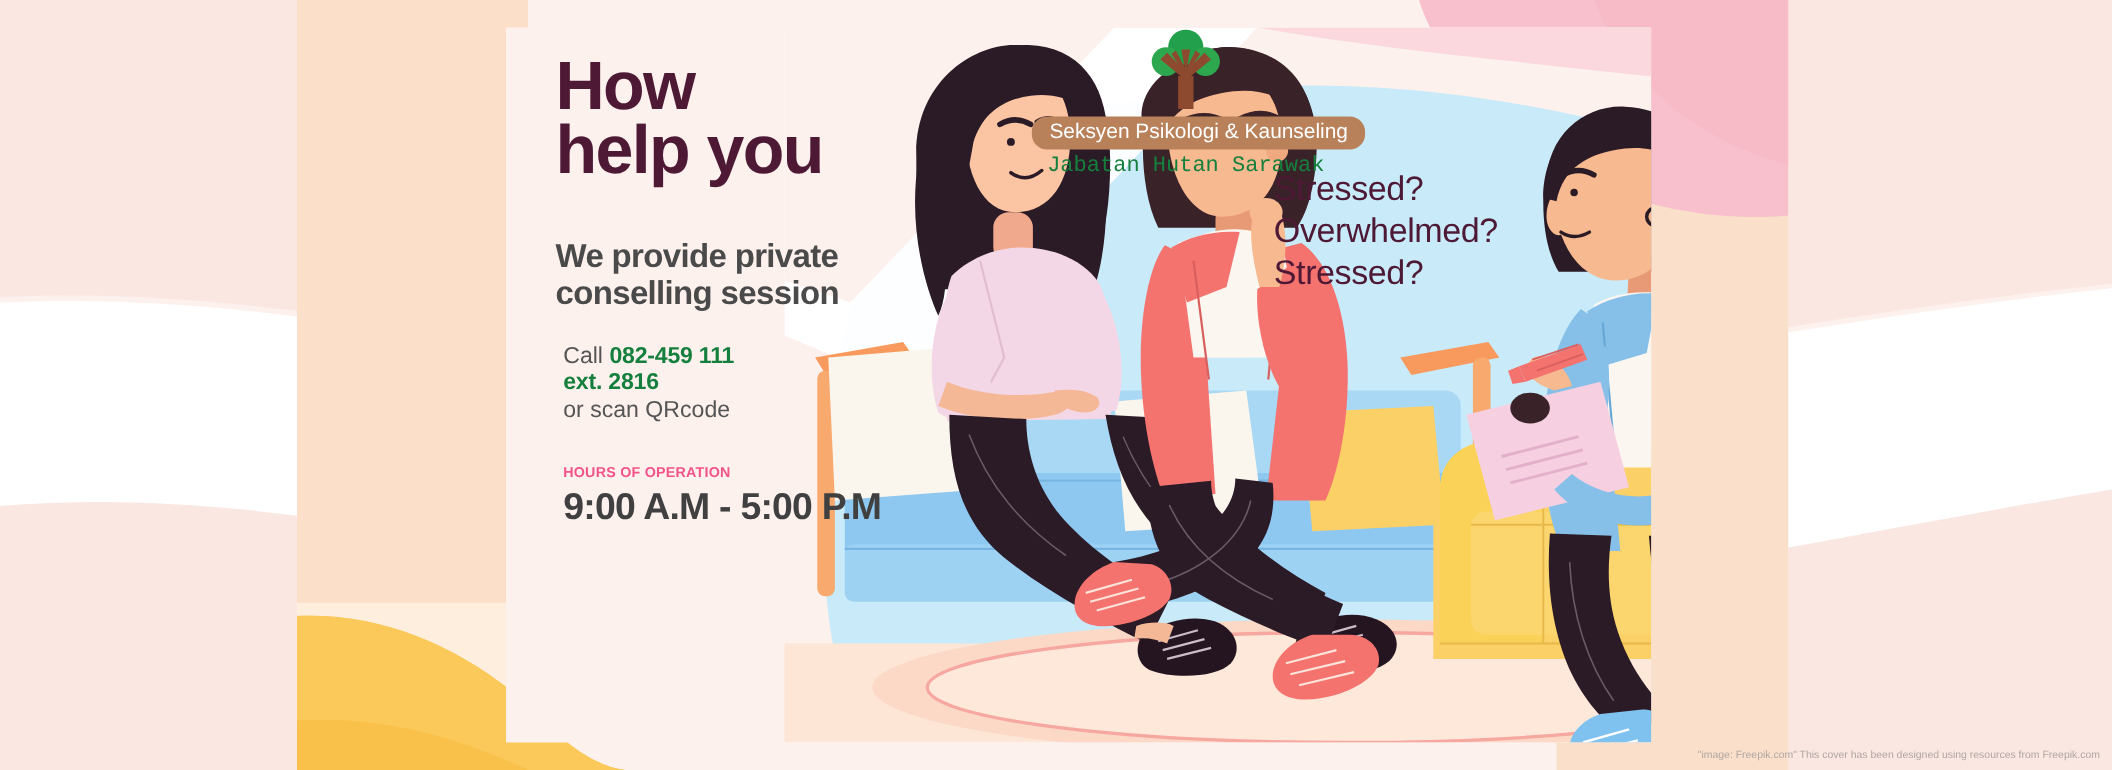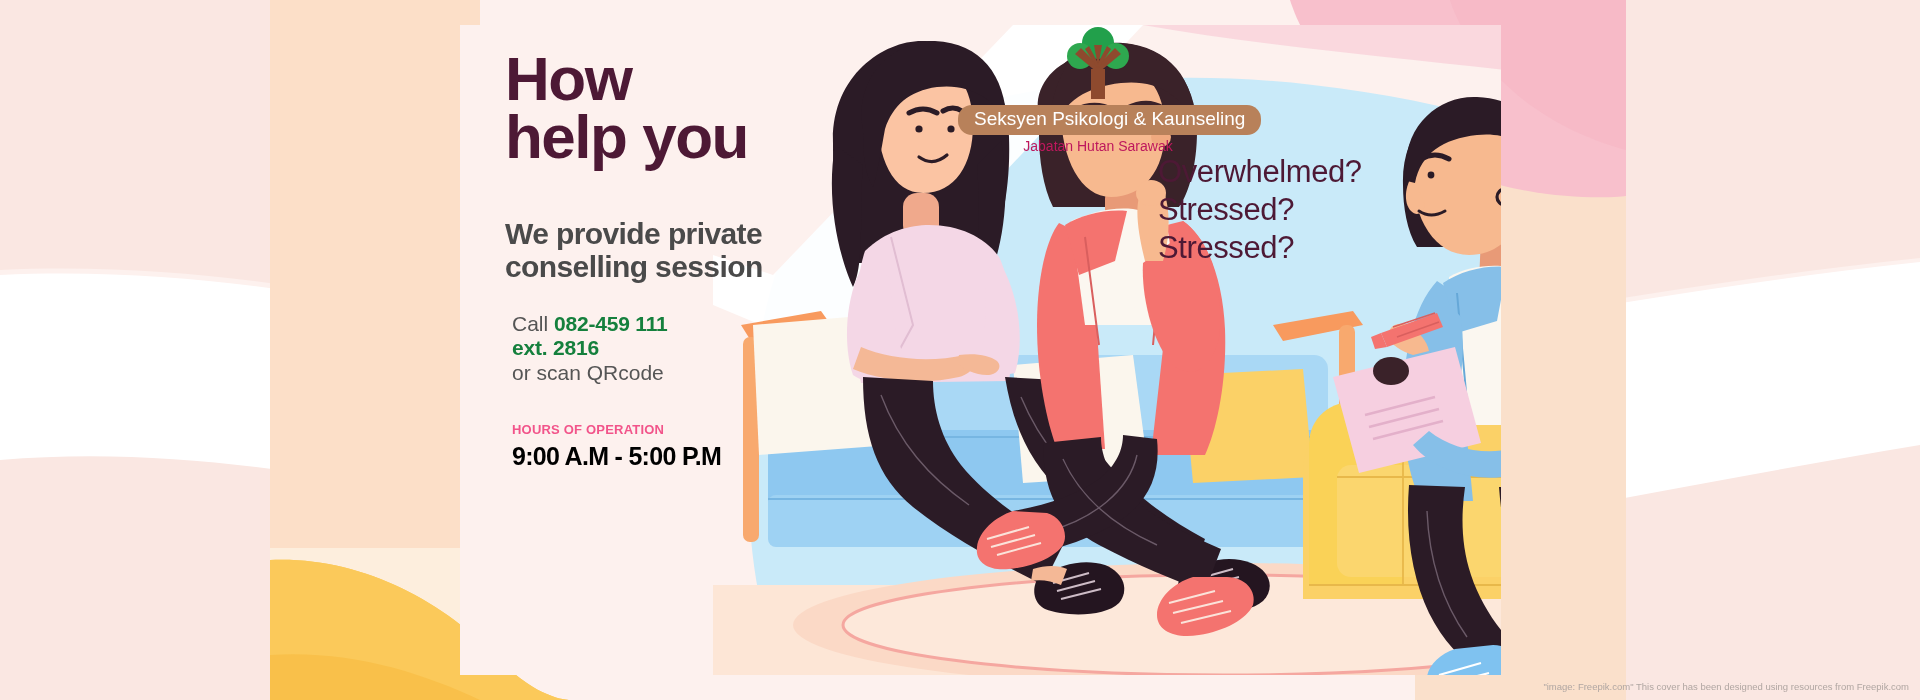--- a/index.html
+++ b/index.html
@@ -53,37 +53,37 @@
     font-size:21px; line-height:1.18; color:#555;
   }
   #call-block .b { font-weight:bold; color:#15803d; letter-spacing:-0.2px;}
   #call-block .ln { display:block; white-space:nowrap; }
   #hours-block { margin-top:36px; margin-left:7px; }
   #hours-label {
     font-size:13px; font-weight:bold; color:#f2548a; letter-spacing:0.2px;
   }
   #hours-value {
     margin-top:5px;
-    font-size:25px; font-weight:bold; color:#000000; letter-spacing:-0.7px;
+    font-size:34px; font-weight:bold; color:#404040; letter-spacing:-0.7px;
     white-space:nowrap;
   }
 
   
   #logo-wrap {
-    position:absolute; left:498px; top:0px; width:280px;
+    position:absolute; left:478px; top:0px; width:280px;
     text-align:center; z-index:8;
   }
   #logo-pill {
     display:inline-block;
     background:#b8815a; color:#fff;
     font-size:19px; padding:3px 16px 5px; border-radius:14px;
     white-space:nowrap;
   }
   #logo-sub {
-    margin-top:3px; font-size:14px; color:#be185d; white-space:nowrap;
+    margin-top:3px; font-size:20px; color:#15803d; white-space:nowrap;font-family:Liberation Mono, monospace;
   }
 
   
   #illustration {
     position:absolute; left:253px; top:0; width:976px; height:650px;
     z-index:4; overflow:hidden;
   }
 
   
   #questions {
@@ -402,21 +402,21 @@
         <path d="M30,74 L30,44 L44,44 L44,74 Z" fill="#8e4a2e"></path>
         <path d="M37,48 L14,29 L20,23 L37,40 L54,23 L60,29 Z" fill="#8e4a2e"></path>
         <path d="M37,44 L24,24 L28,21 L37,38 L46,21 L50,24 Z" fill="#8e4a2e"></path>
         <path d="M37,42 L33,20 L41,20 Z" fill="#8e4a2e"></path>
       </svg>
       <div id="logo-pill">Seksyen Psikologi &amp; Kaunseling</div>
       <div id="logo-sub">Jabatan Hutan Sarawak</div>
     </div>
 
     <div id="questions">
+      <span class="ln">Stressed?</span>
       <span class="ln">Overwhelmed?</span>
       <span class="ln">Stressed?</span>
-      <span class="ln">Stressed?</span>
     </div>
 
   </div>
 </div>
 
 <div id="credit">"image: Freepik.com" This cover has been designed using resources from Freepik.com</div>
 
 </body></html>

